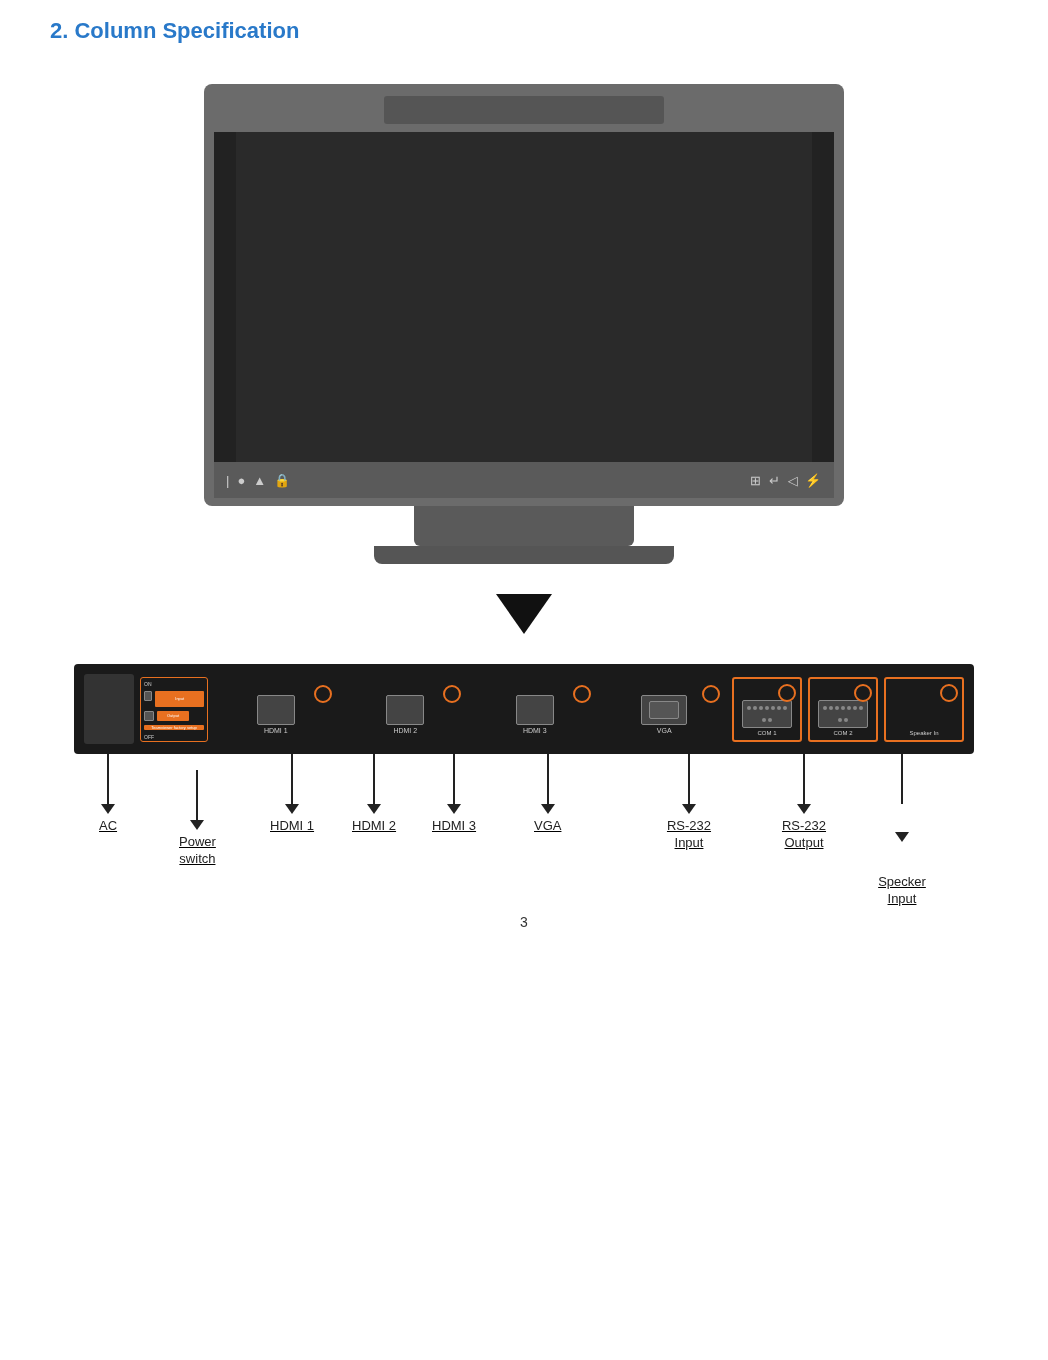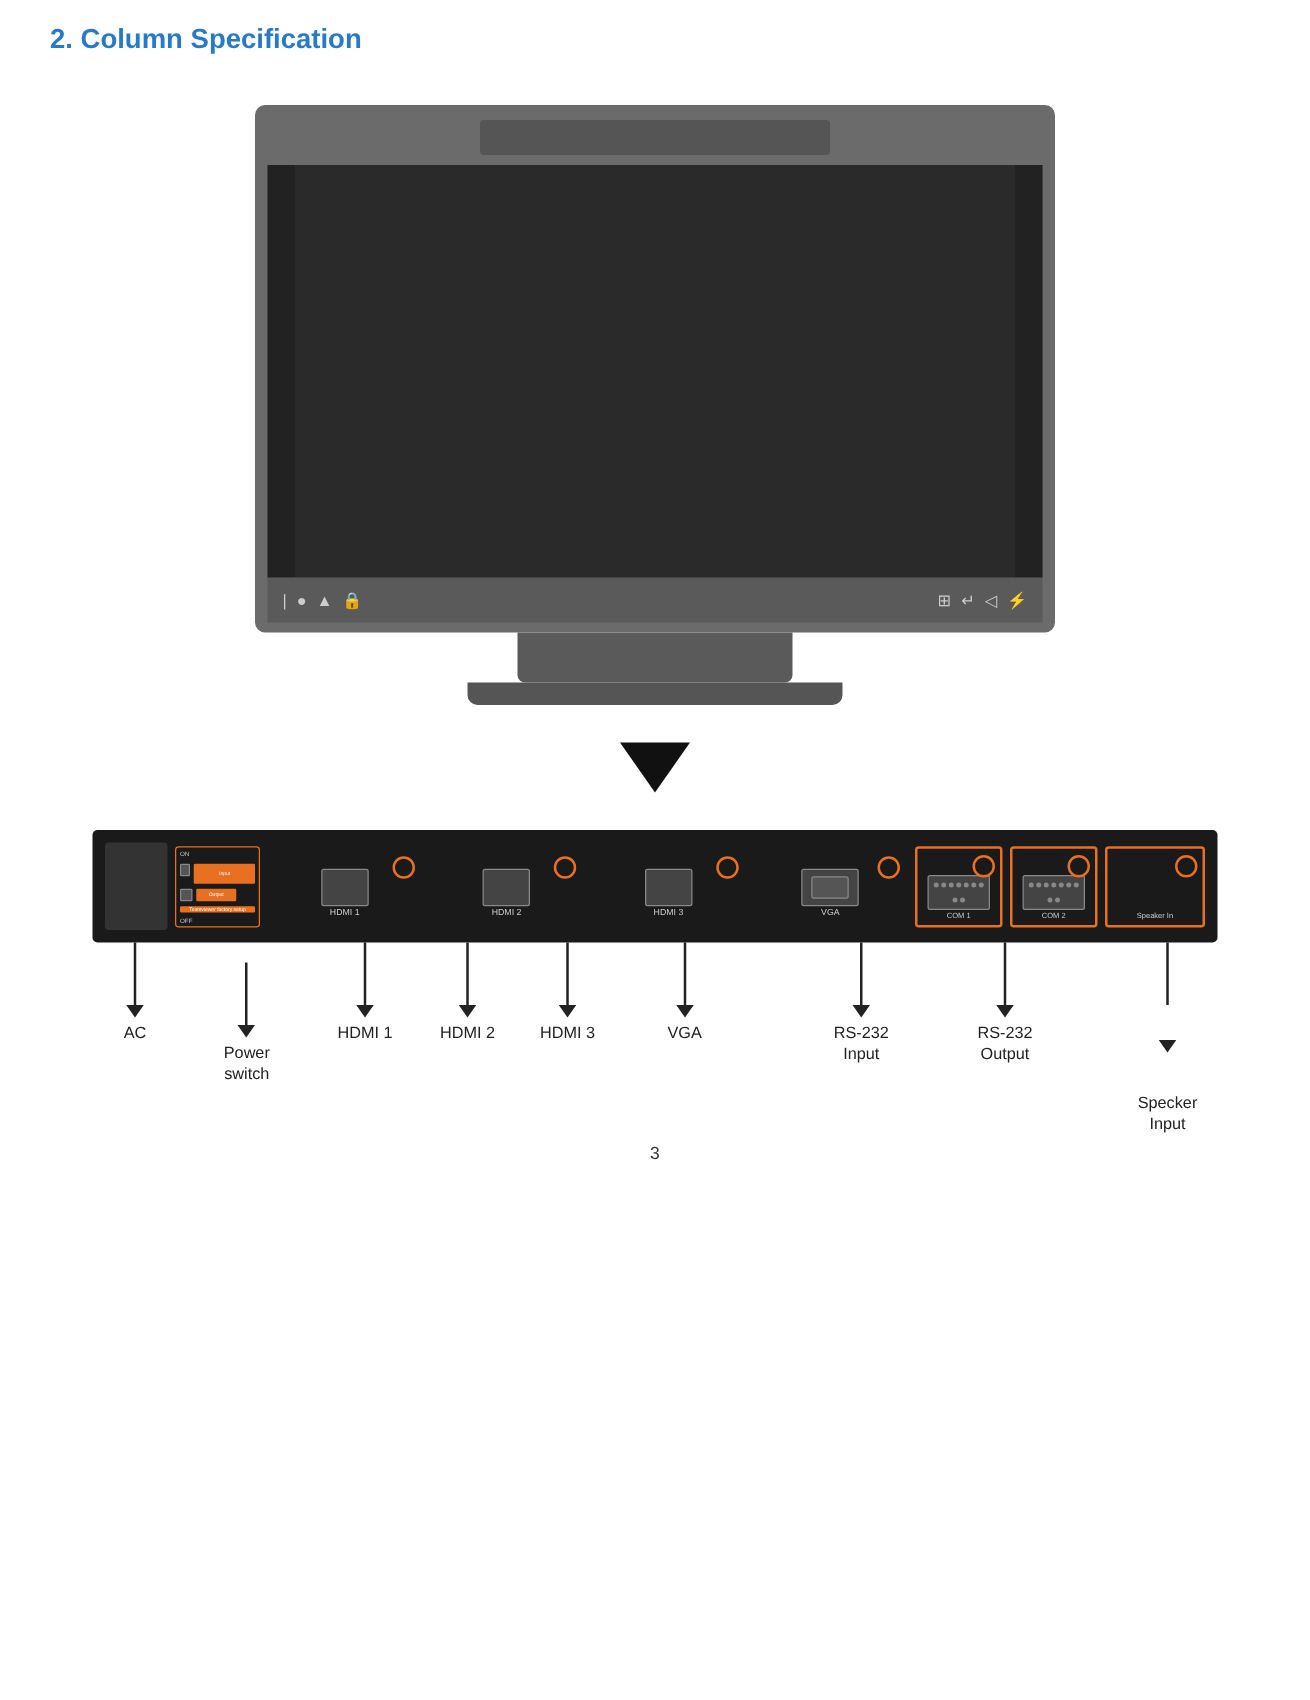--- a/index.html
+++ b/index.html
@@ -7,20 +7,21 @@
       width: 1048px;
       min-height: 1360px;
       background: #ffffff;
       font-family: Arial, sans-serif;
       position: relative;
     }
 
     
     .page-header {
       padding: 18px 56px 10px 40px;
+      margin-left: 10px;
     }
     .page-title {
       font-size: 22px;
       font-weight: bold;
       color: #2979c9;
     }
 
     
     .monitor-section {
       display: flex;
@@ -183,20 +184,21 @@
       margin: 0 auto;
       position: relative;
       height: 120px;
     }
     .label-item {
       position: absolute;
       text-align: center;
       display: flex;
       flex-direction: column;
       align-items: center;
+      text-decoration: underline;
     }
     .arrow-line {
       width: 2px;
       height: 50px;
       background: #222;
       margin: 0 auto;
     }
     .arrow-tip {
       width: 0;
       height: 0;
@@ -423,21 +425,21 @@
       <div class="arrow-tip"></div>
       <span class="label-text">RS-232<br>Input</span>
     </div>
 
     <div class="label-item" style="left:690px; top:0; width:80px;">
       <div class="arrow-line"></div>
       <div class="arrow-tip"></div>
       <span class="label-text">RS-232<br>Output</span>
     </div>
 
-    <div class="label-item" style="left:820px; top:0; width:80px;gap:28px;">
+    <div class="label-item" style="left:788px; top:0; width:80px;gap:28px;">
       <div class="arrow-line"></div>
       <div class="arrow-tip"></div>
       <span class="label-text">Specker<br>Input</span>
     </div>
 
   </div>
 </div>
 
 <div class="page-number">
   <span>3</span>

